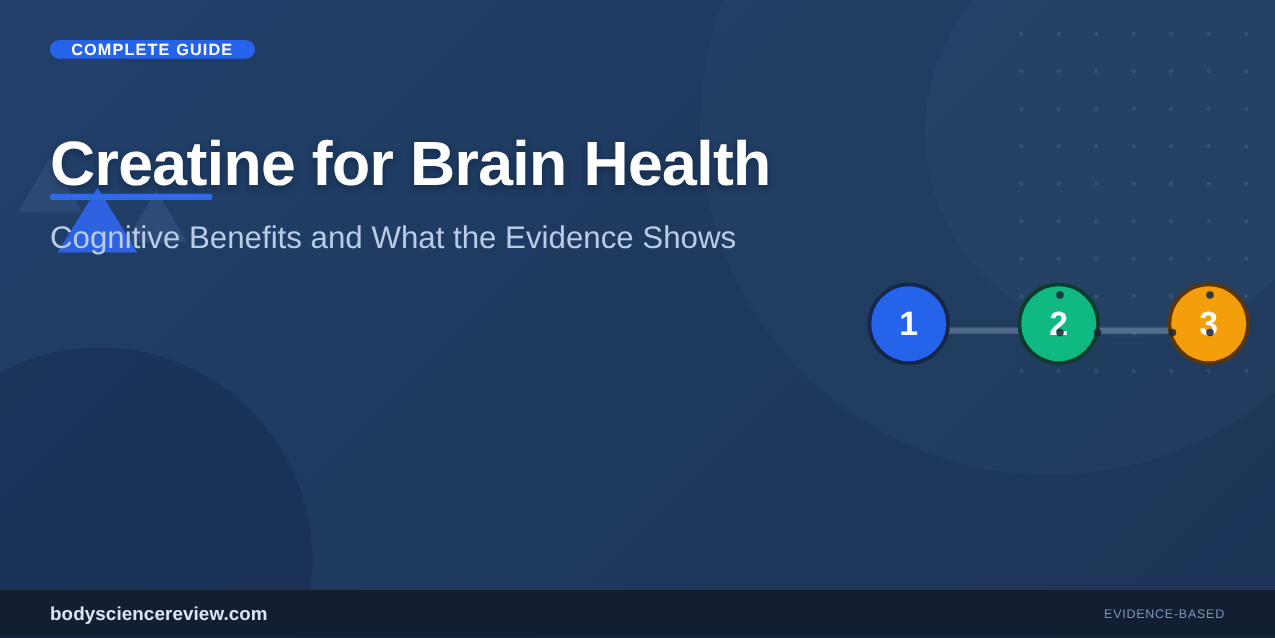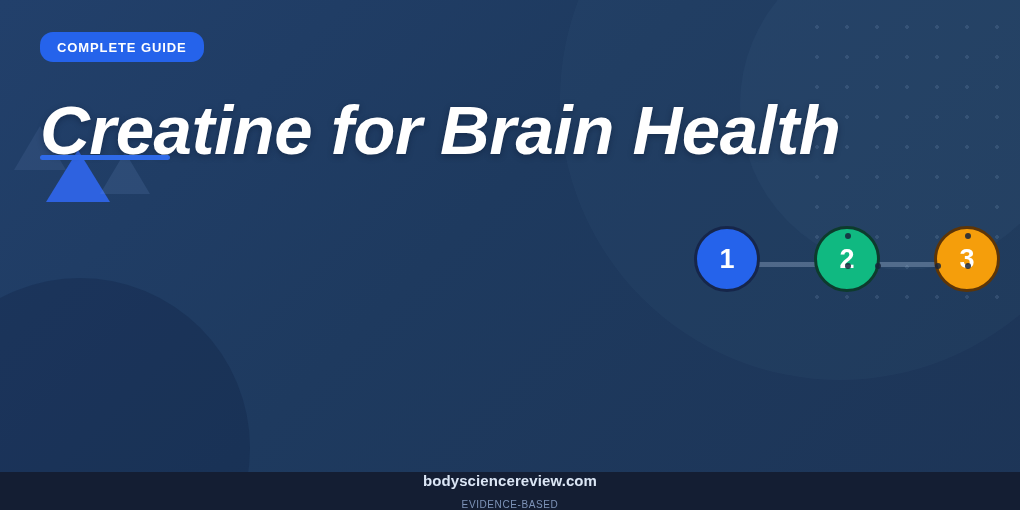--- a/index.html
+++ b/index.html
@@ -83,46 +83,45 @@
     left: 100px; top: 152px;
     border-width: 0 25px 42px 25px;
     border-bottom-color: rgba(120,160,215,0.15);
   }
 
   
   .badge {
     position: absolute;
     left: 40px;
     top: 32px;
-    height: 30px;
+    height: 15px;
     padding: 0 17px;
     display: flex;
     align-items: center;
     border-radius: 13px;
     background: #2563eb;
     color: #ffffff;
     font-size: 13px;
     font-weight: bold;
     letter-spacing: 0.9px;
     white-space: nowrap;
   }
 
   .title {
     position: absolute;
     left: 40px;
     top: 95px;
     margin: 0;
     color: #ffffff;
-    font-size: 69px;
+    font-size: 50px;
     font-weight: bold;
     letter-spacing: -0.5px;
     line-height: 72px;
     white-space: nowrap;
     text-shadow: 0 2px 6px rgba(5,15,35,0.35);
-    font-style: italic;
   }
 
   .accent-bar {
     position: absolute;
     left: 40px;
     top: 155px;
     width: 130px;
     height: 5px;
     border-radius: 3px;
     background: #2f6ae8;
@@ -198,21 +197,20 @@
     left: 0;
     bottom: 0;
     width: 1020px;
     height: 38px;
     background: #141e33;
     display: flex;
     align-items: center;
     justify-content: space-between;
     box-sizing: border-box;
     padding: 0 40px;
-    flex-direction: column;
   }
   .footer-site {
     color: #dbe6f5;
     font-size: 15px;
     font-weight: bold;
     letter-spacing: 0.1px;
   }
   .footer-tag {
     color: #7d93b8;
     font-size: 10px;
@@ -234,20 +232,21 @@
   <div class="tri tri-a"></div>
   <div class="tri tri-b"></div>
   <div class="tri tri-c"></div>
 
   <div class="badge">
     <span>COMPLETE GUIDE</span>
   </div>
 
   <h1 class="title">Creatine for Brain Health</h1>
   <div class="accent-bar"></div>
+  <h2 class="subtitle">Cognitive Benefits and What the Evidence Shows</h2>
 
   <div class="steps">
     <div class="connector c1"></div>
     <div class="connector c2"></div>
     <div class="step s1">
       <span>1</span>
     </div>
     <div class="step s2">
       <span>2</span>
     </div>

